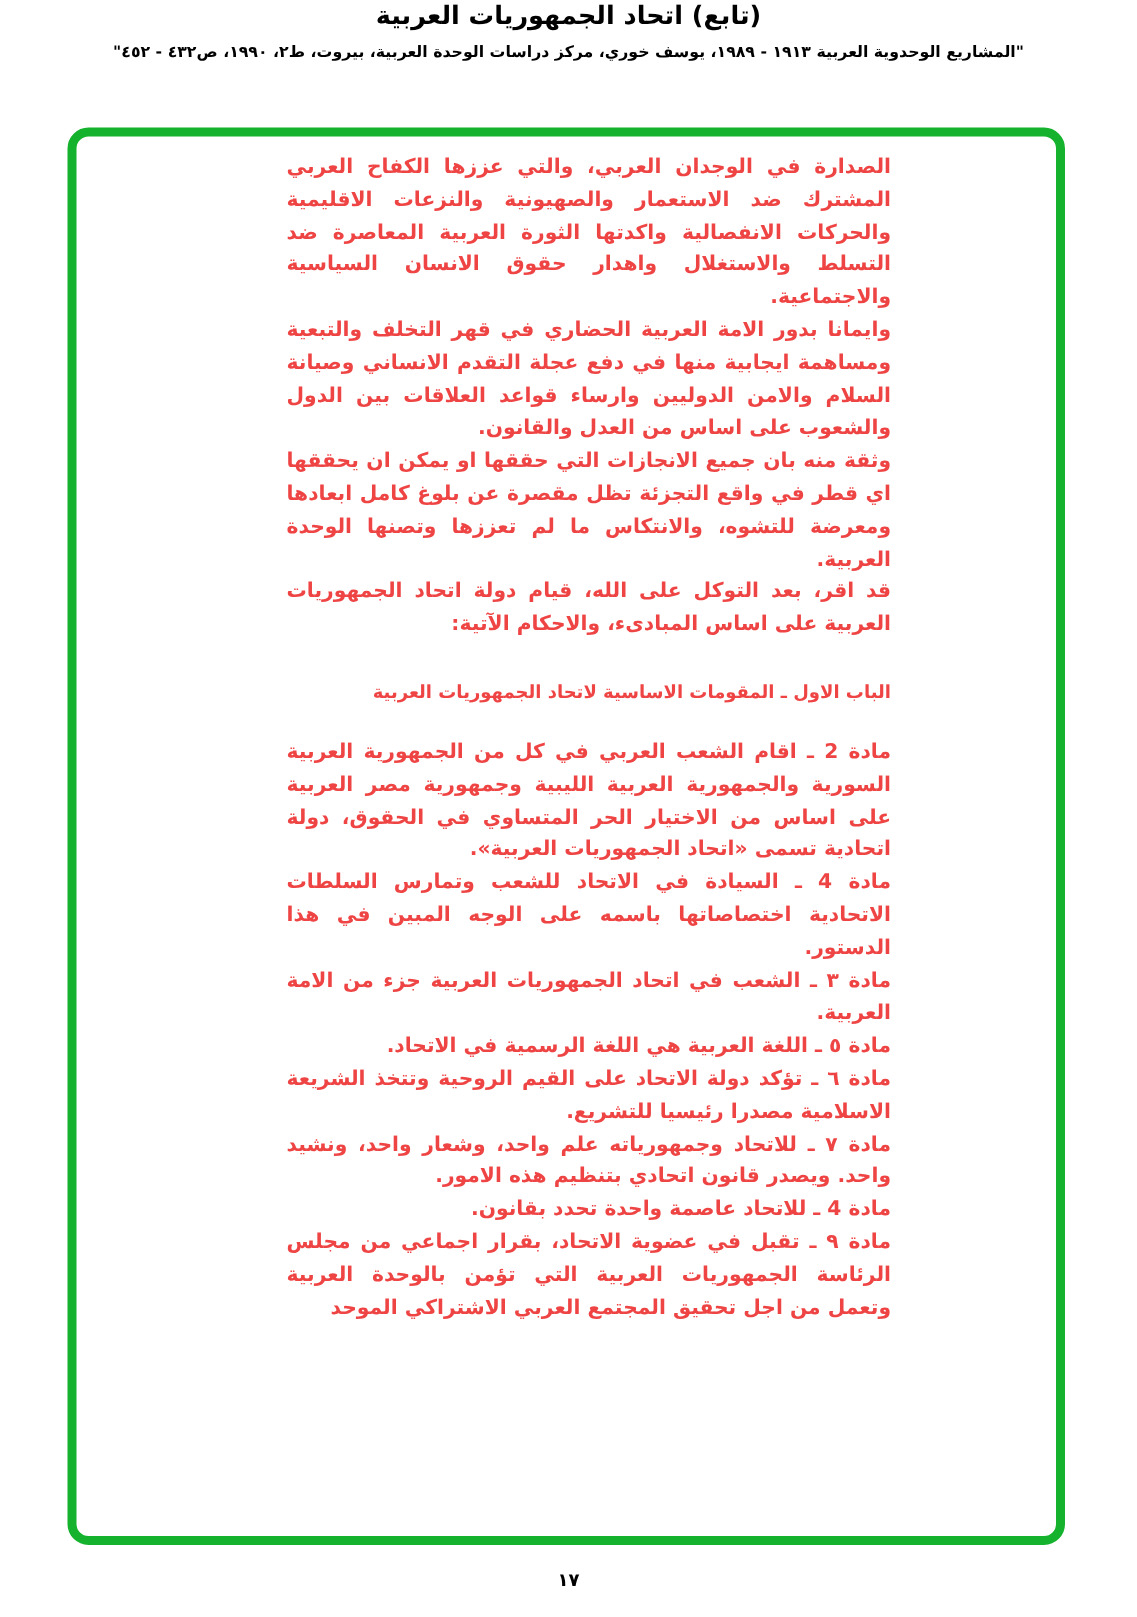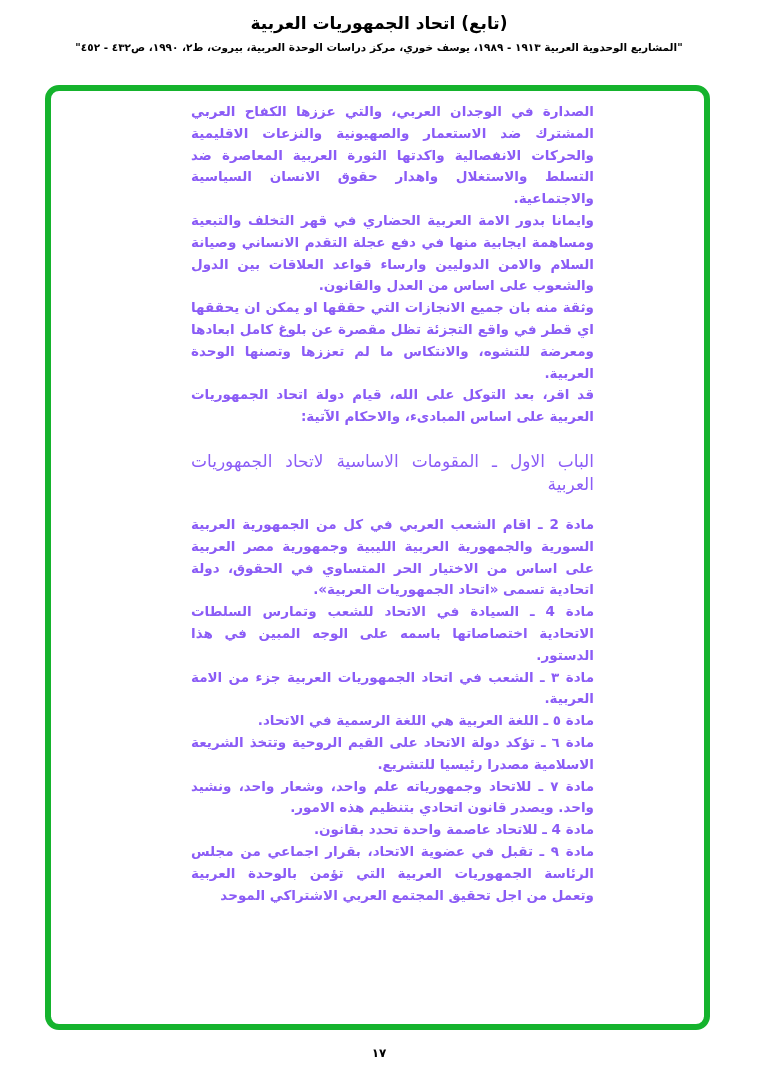--- a/index.html
+++ b/index.html
@@ -11,21 +11,21 @@
     width: 758px;
     height: 1078px;
     position: relative;
     font-family: "DejaVu Sans", sans-serif;
     color: #000000;
     overflow: hidden;
   }
   .page-header {
     direction: rtl;
     text-align: center;
-    padding-top: 12px;
+    padding-top: 0;
   }
   .page-title {
     font-size: 17px;
     font-weight: bold;
     line-height: 22px;
   }
   .source-line {
     direction: rtl;
     text-align: center;
     font-size: 10.5px;
@@ -45,30 +45,30 @@
     background: #ffffff;
   }
   .doc-content {
     direction: rtl;
     box-sizing: border-box;
     padding: 10px 110px 0 120px;
     text-align: justify;
     font-size: 13.5px;
     font-weight: bold;
     line-height: 21.8px;
-    color: #8b5cf6;
+    color: #ef4444;
     margin-left: 20px;
   }
   .doc-content p {
     margin: 0;
     text-align: justify;
   }
   .section-heading {
-    font-size: 17px;
-    font-weight: normal;
+    font-size: 12px;
+    font-weight: bold;
     margin: 22px 0 18px 0 !important;
     line-height: 23px;
   }
   .page-number {
     position: absolute;
     left: 0;
     width: 100%;
     top: 1046px;
     text-align: center;
     font-size: 12px;

